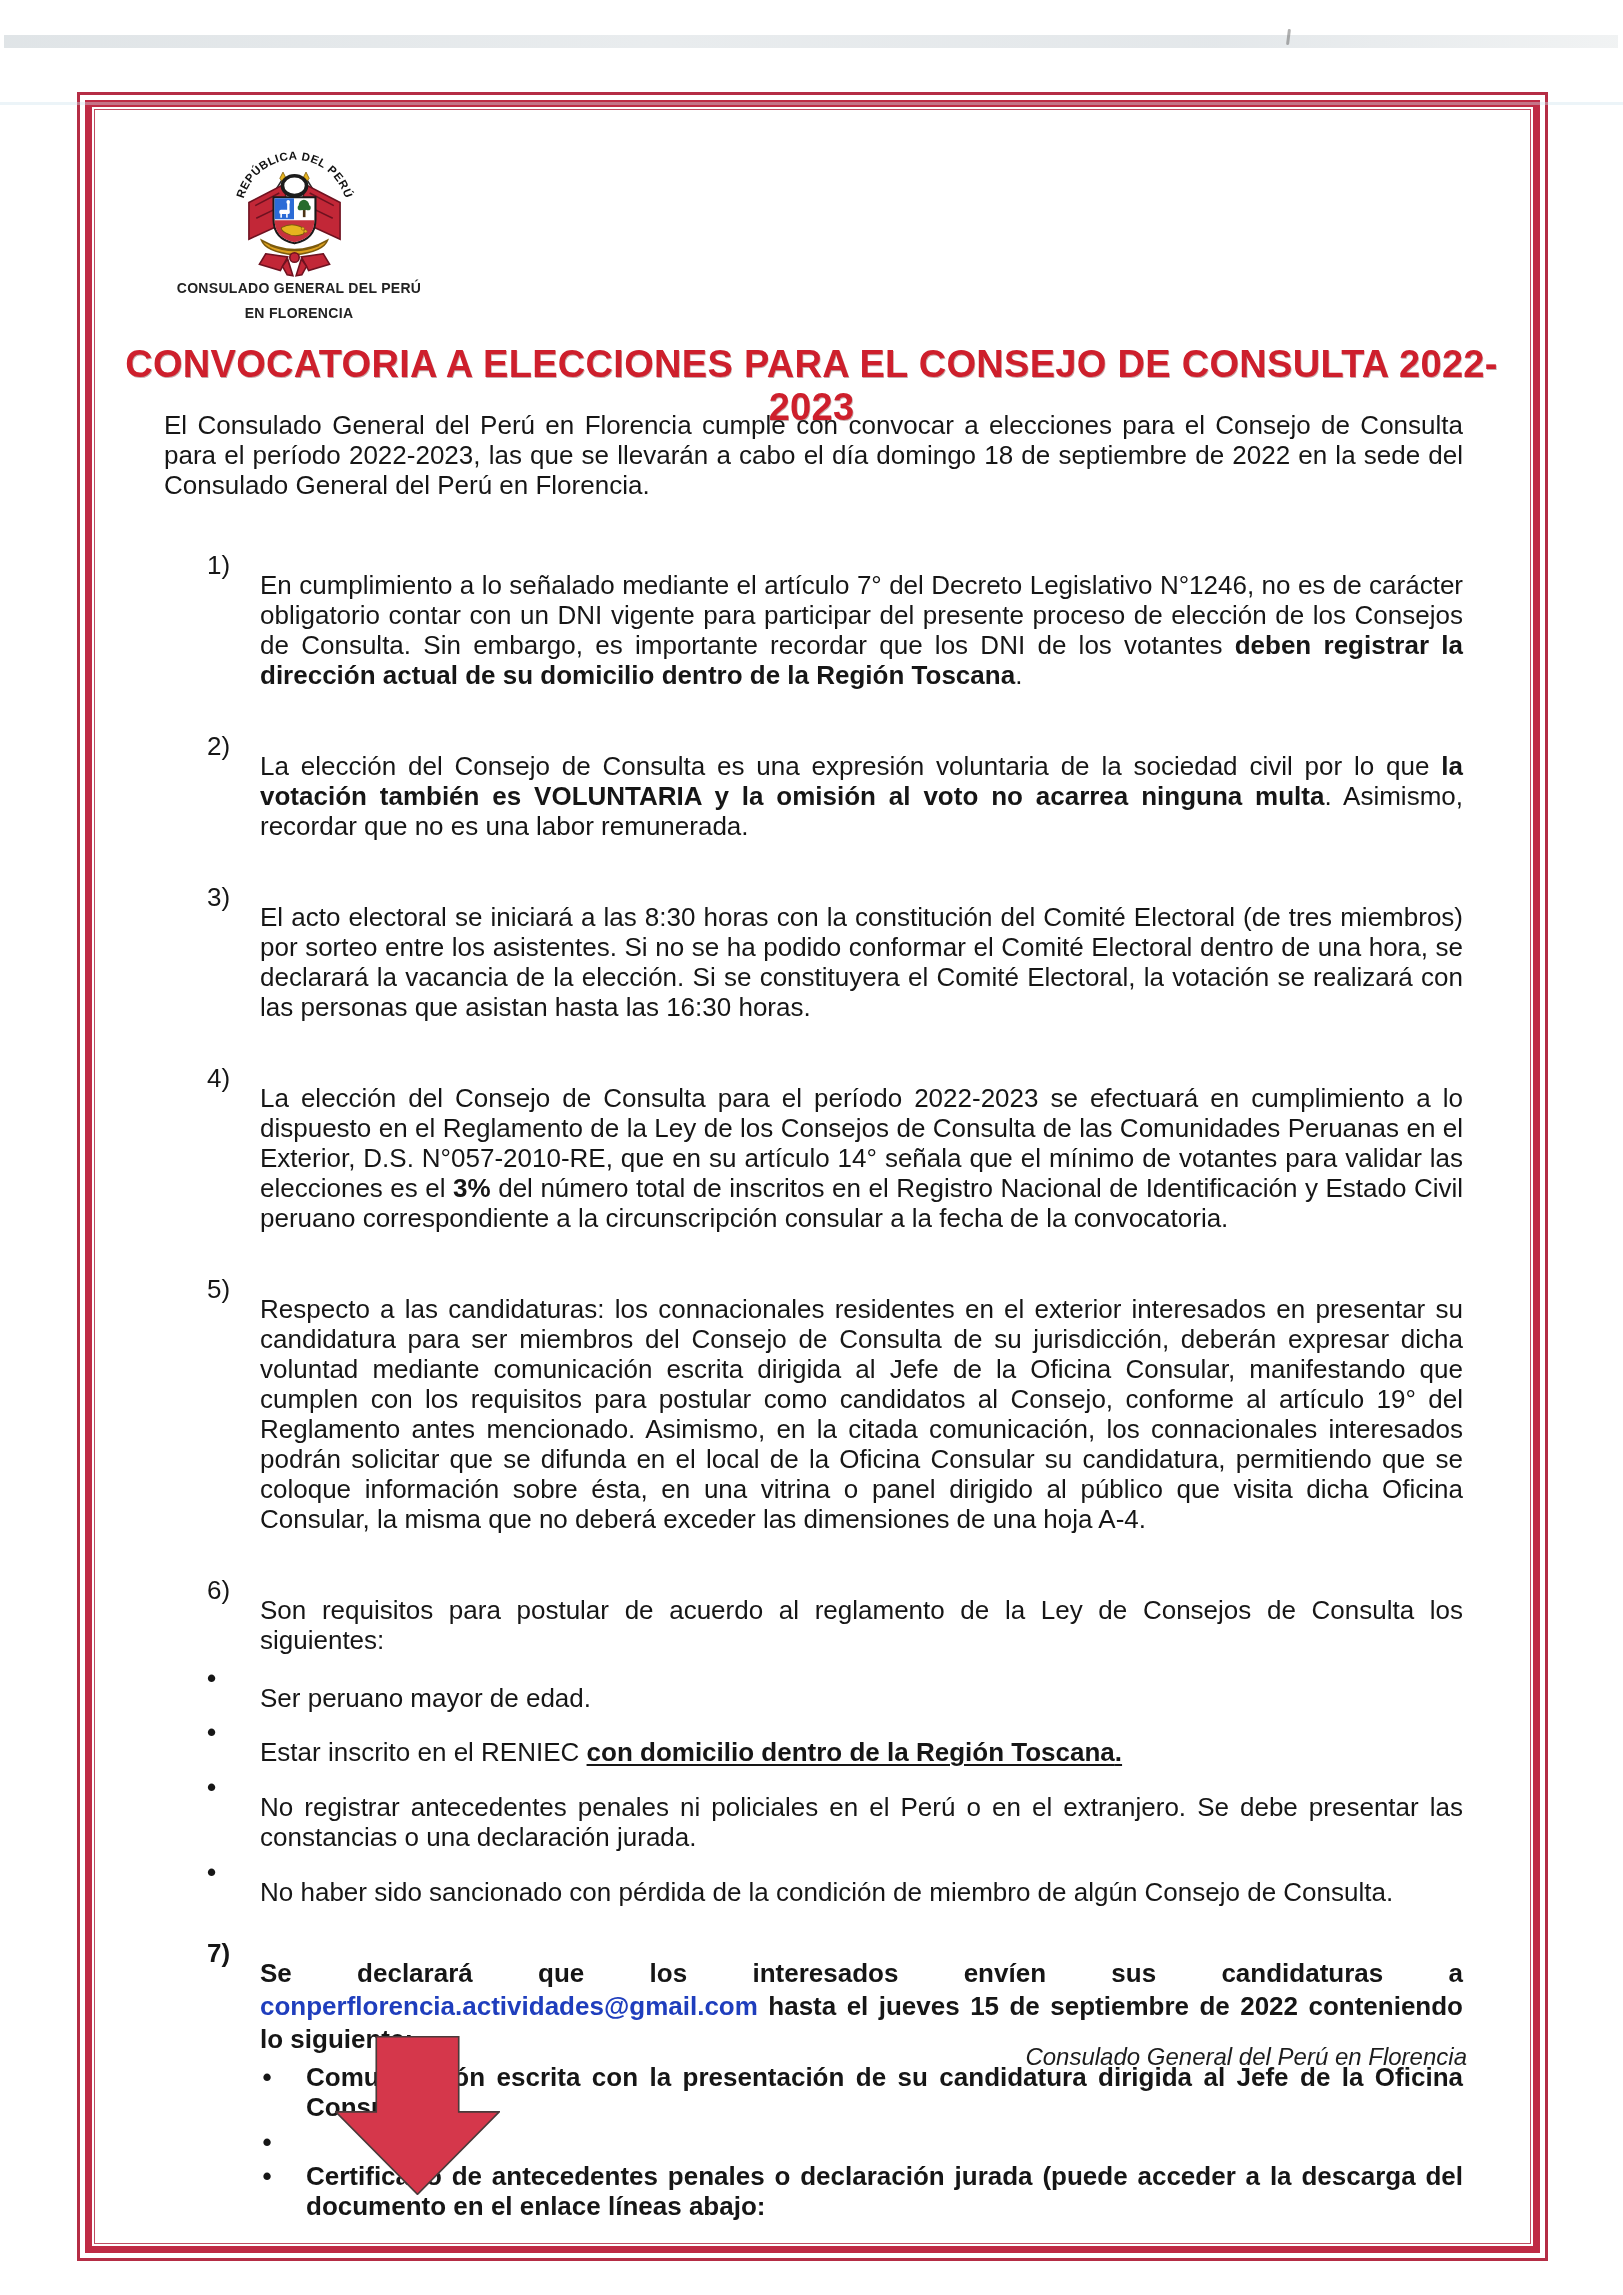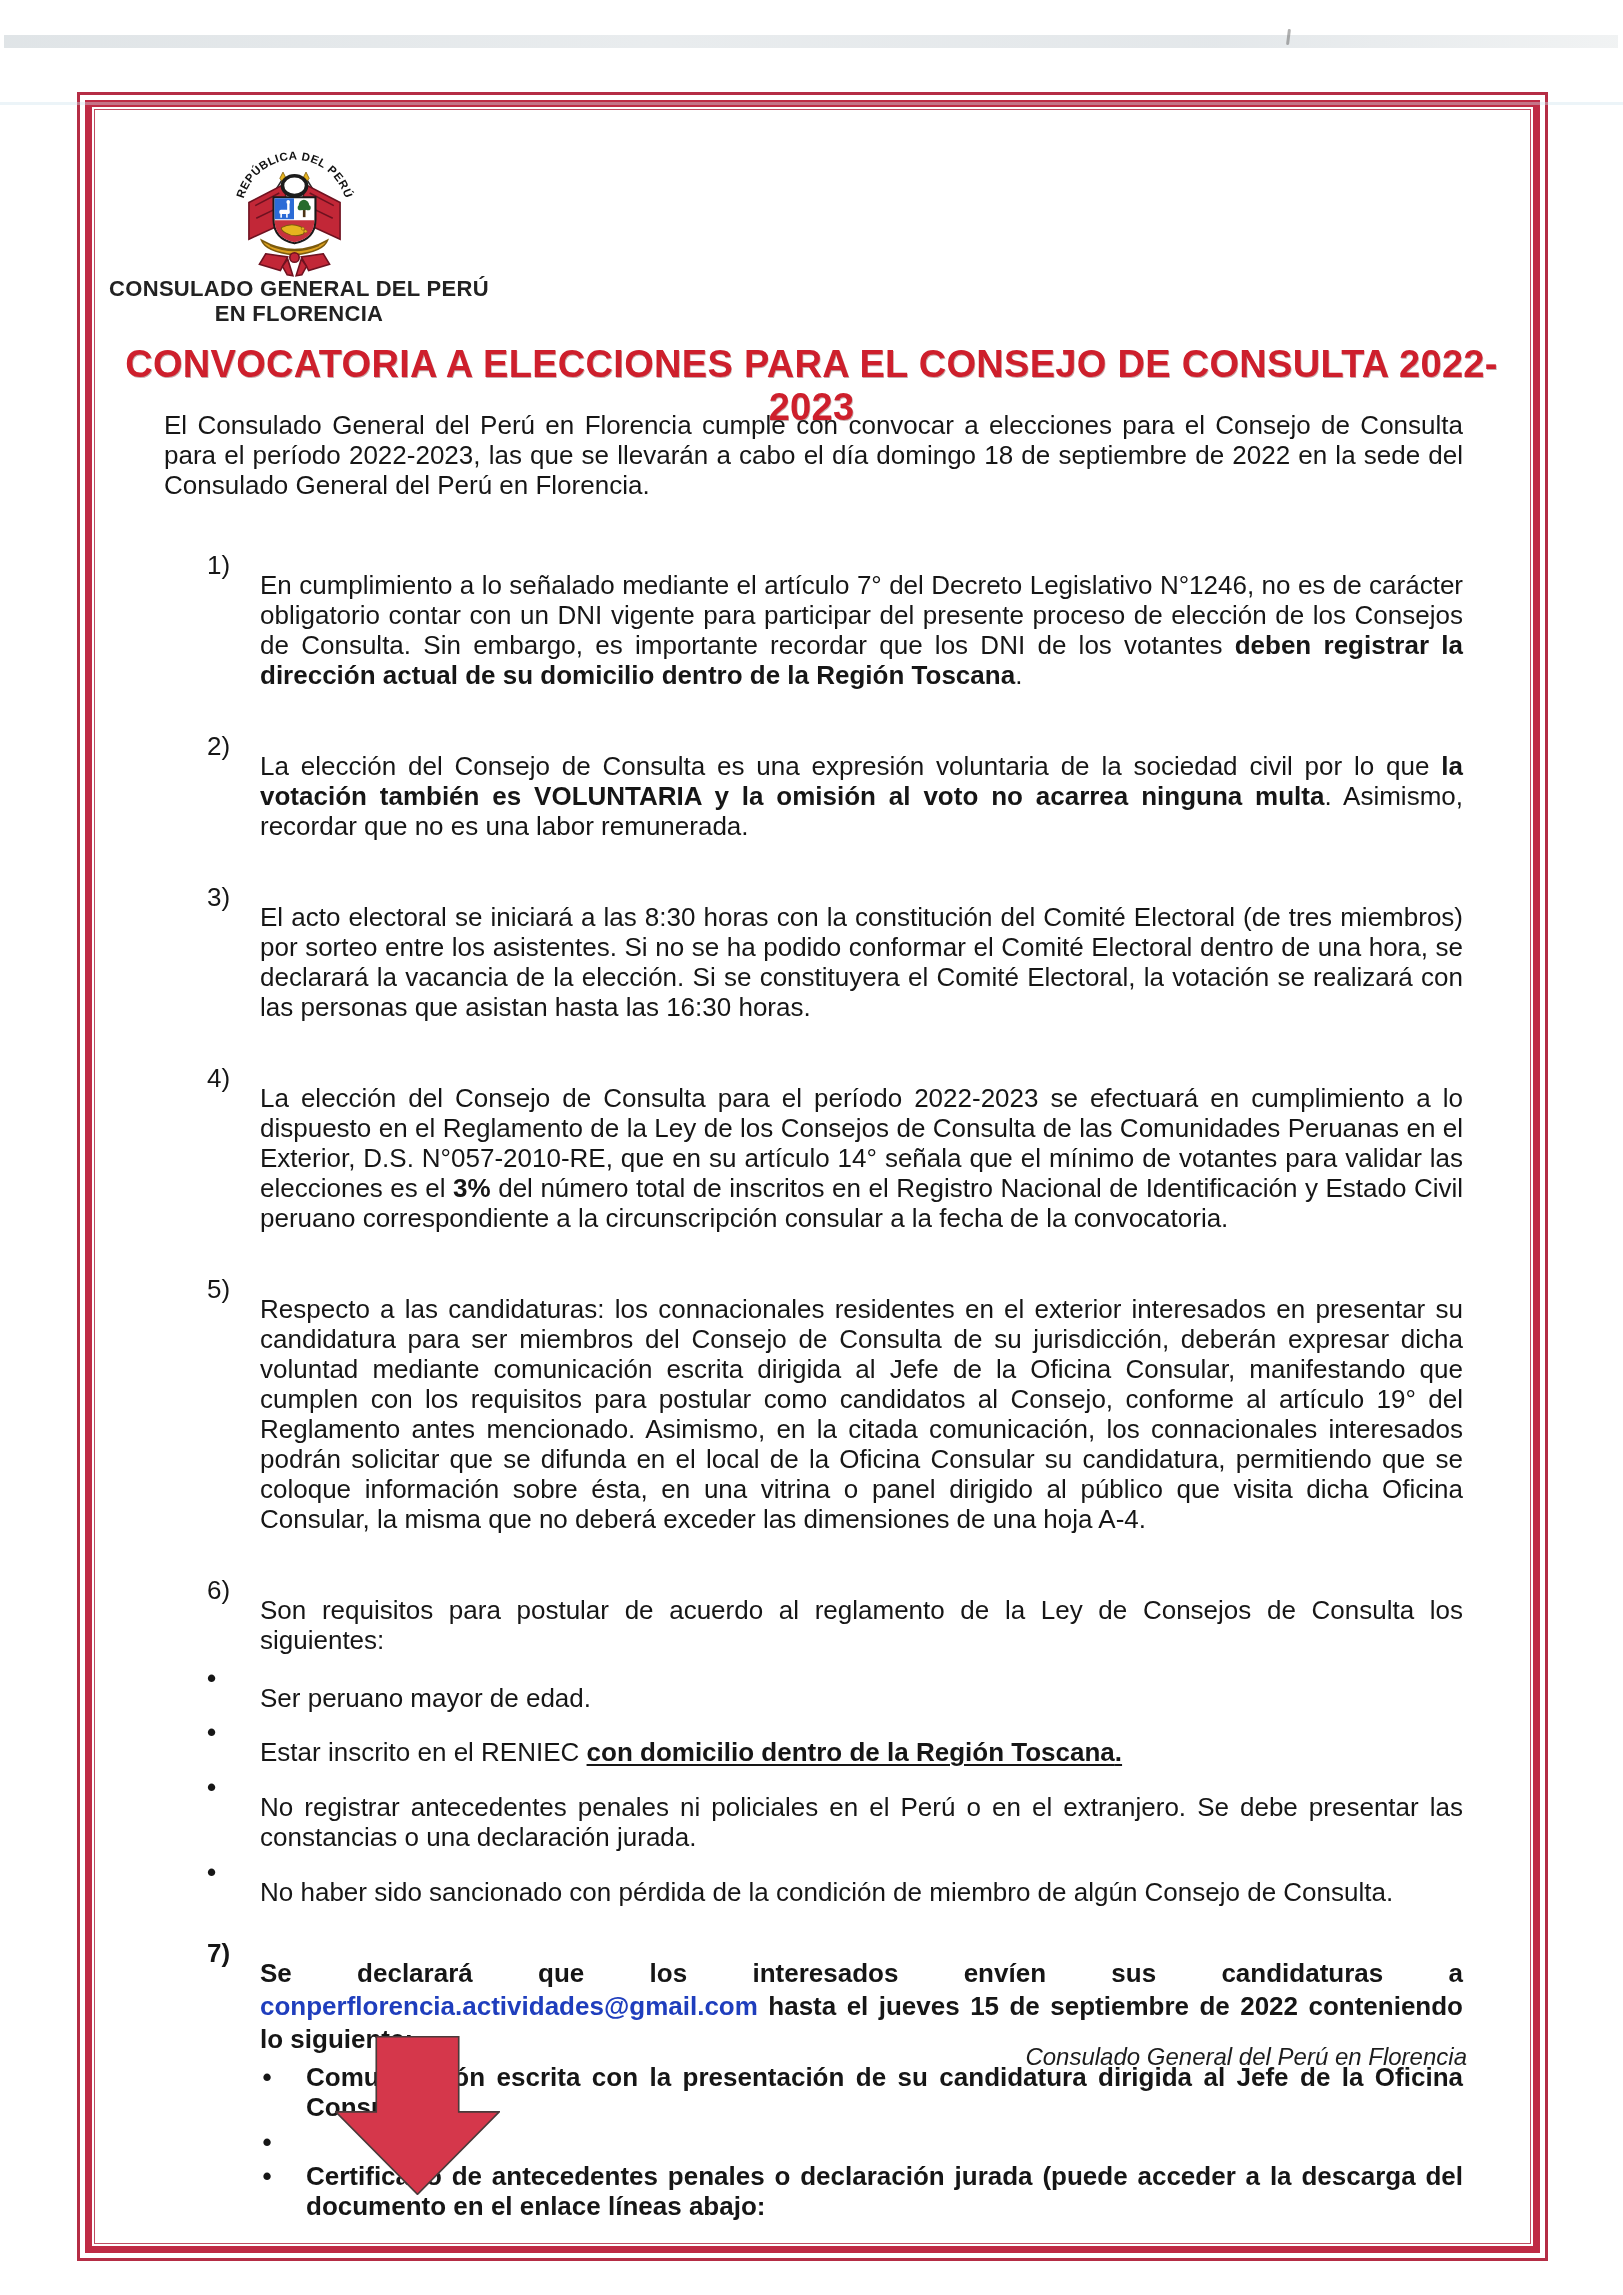--- a/index.html
+++ b/index.html
@@ -20,21 +20,21 @@
   .scan-line{position:absolute;left:0;top:102px;width:1623px;height:3.3px;
     background:#cfe4ee;opacity:.4;z-index:5;}
   
   .frame{position:absolute;left:77px;top:92px;right:75px;bottom:34px;
     border:3.9px solid var(--frame-red,#b52d45);z-index:1;}
   .frame-inner{position:absolute;inset:5.2px;border:7.9px solid var(--frame-red2,#bf2b45);}
   .frame-hair{position:absolute;inset:2px;border:1.3px solid var(--frame-red,#b52d45);opacity:.85;}
   
   .emblem{position:absolute;left:229px;top:151px;width:131px;height:126px;z-index:2;}
   .org{position:absolute;left:98px;top:276px;width:402px;text-align:center;
-    font-weight:700;font-size:22px;line-height:25px;letter-spacing:0.3px;color:#222;z-index:3;}
+    font-weight:700;font-size:14px;line-height:25px;letter-spacing:0.3px;color:#222;z-index:3;}
   
   .title{position:absolute;left:92px;right:92px;top:343px;margin:0;
     text-align:center;font-size:38px;font-weight:700;
     color:var(--title-red,#ce1f2c);text-shadow:0.7px 0.7px 0 rgba(90,10,10,.35);
     letter-spacing:0.3px;z-index:2;}
   
   .doc-body{position:absolute;left:164px;top:410px;width:1299px;
     font-size:26px;line-height:30px;z-index:2;}
   .doc-body p{margin:0;}
   .intro{text-align:justify;margin-bottom:50px !important;}

